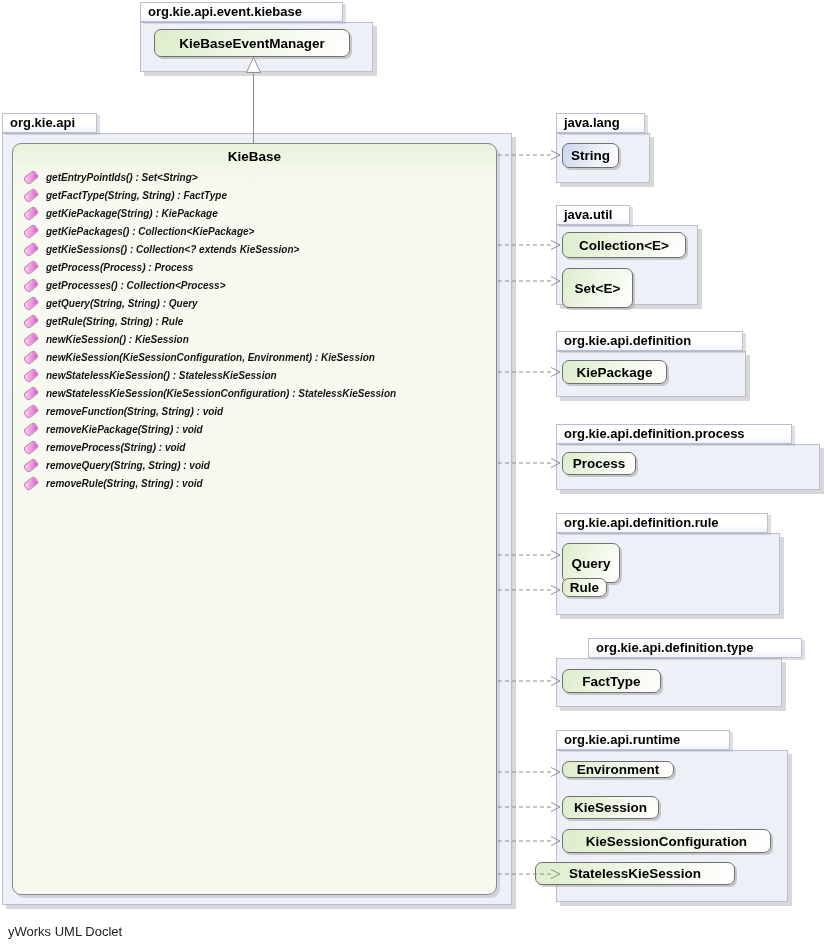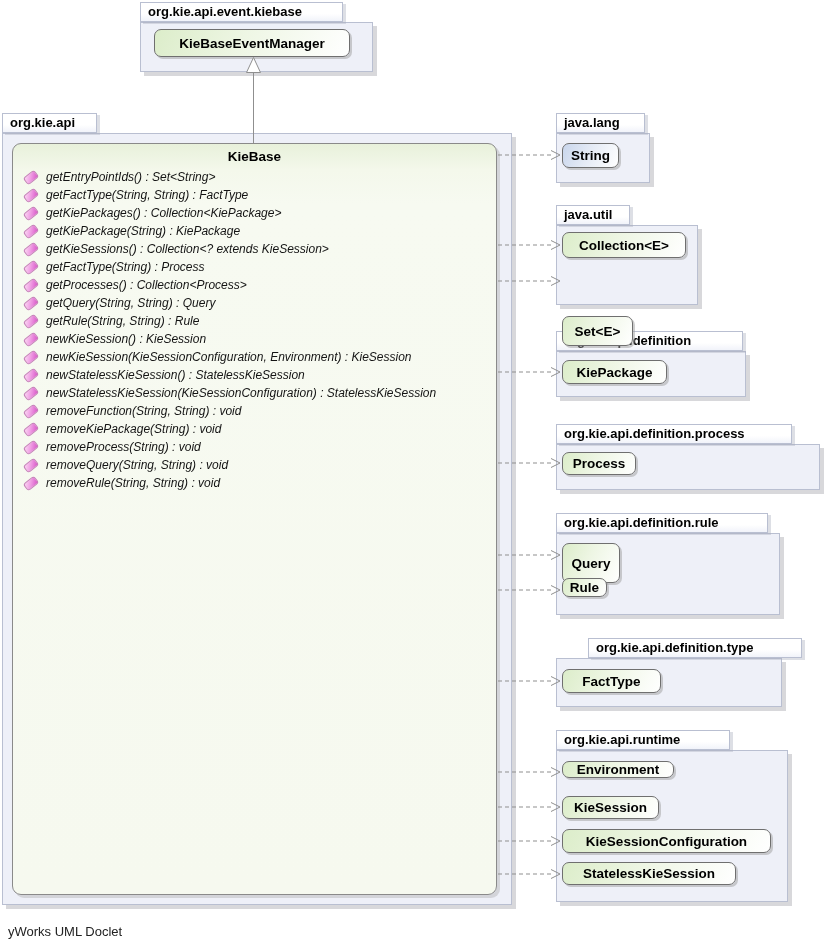--- a/index.html
+++ b/index.html
@@ -44,21 +44,21 @@
     font-weight:bold; font-size:13.5px; color:#000;
   }
   .mrow { height:18px; display:flex; align-items:center; padding-left:6px; }
   .micon {
     width:12px; height:7px; flex:none; border-radius:3px;
     margin:0 8px 0 5px;
     background:linear-gradient(135deg, #fcd9f4 0%, #f0a1e4 45%, #d855c8 100%);
     border:1px solid #c57fb8;
     transform:rotate(-38deg);
   }
-  .mlabel { font-style:italic; font-size:12px; color:#141414; white-space:nowrap; }
+  .mlabel { font-style:italic; font-size:10px; color:#141414; white-space:nowrap;font-weight:bold; }
   .footer-credit {
     position:absolute; left:8px; top:924px;
     font-size:13px; color:#222;
   }
   #arrow-layer {
     position:absolute; left:0; top:0; z-index:5; pointer-events:none;
   }
 </style>
 </head>
 <body>
@@ -79,33 +79,33 @@
       <div class="mrow">
           <span class="micon"></span>
           <span class="mlabel">getEntryPointIds() : Set&lt;String&gt;</span>
         </div>
       <div class="mrow">
           <span class="micon"></span>
           <span class="mlabel">getFactType(String, String) : FactType</span>
         </div>
       <div class="mrow">
           <span class="micon"></span>
+          <span class="mlabel">getKiePackage(String) : KiePackage</span>
+        </div>
+      <div class="mrow">
+          <span class="micon"></span>
           <span class="mlabel">getKiePackages() : Collection&lt;KiePackage&gt;</span>
         </div>
       <div class="mrow">
           <span class="micon"></span>
-          <span class="mlabel">getKiePackage(String) : KiePackage</span>
-        </div>
-      <div class="mrow">
-          <span class="micon"></span>
           <span class="mlabel">getKieSessions() : Collection&lt;? extends KieSession&gt;</span>
         </div>
       <div class="mrow">
           <span class="micon"></span>
-          <span class="mlabel">getFactType(String) : Process</span>
+          <span class="mlabel">getProcess(Process) : Process</span>
         </div>
       <div class="mrow">
           <span class="micon"></span>
           <span class="mlabel">getProcesses() : Collection&lt;Process&gt;</span>
         </div>
       <div class="mrow">
           <span class="micon"></span>
           <span class="mlabel">getQuery(String, String) : Query</span>
         </div>
       <div class="mrow">
@@ -155,21 +155,21 @@
 <div>
   <div class="pkg-body" style="left:556px; top:133px; width:94px; height:50px;"></div>
   <div class="pkg-tab" style="left:556px; top:113px; width:89px; height:20px;">java.lang</div>
   <div class="cls blue" style="left:562px; top:143px; width:57px; height:25px;">String</div>
 </div>
 
 <div>
   <div class="pkg-body" style="left:556px; top:225px; width:142px; height:80px;"></div>
   <div class="pkg-tab" style="left:556px; top:205px; width:74px; height:20px;">java.util</div>
   <div class="cls green" style="left:562px; top:232px; width:124px; height:26px;">Collection&lt;E&gt;</div>
-  <div class="cls green" style="left:562px; top:268px; width:71px; height:30px;margin-top:48px;">Set&lt;E&gt;</div>
+  <div class="cls green" style="left:562px; top:268px; width:71px; height:40px;">Set&lt;E&gt;</div>
 </div>
 
 <div>
   <div class="pkg-body" style="left:556px; top:351px; width:190px; height:46px;"></div>
   <div class="pkg-tab" style="left:556px; top:331px; width:187px; height:20px;">org.kie.api.definition</div>
   <div class="cls green" style="left:562px; top:360px; width:105px; height:24px;">KiePackage</div>
 </div>
 
 <div>
   <div class="pkg-body" style="left:556px; top:444px; width:264px; height:46px;"></div>
@@ -189,21 +189,21 @@
   <div class="pkg-tab" style="left:556px; top:638px; width:214px; height:20px;margin-left:32px;">org.kie.api.definition.type</div>
   <div class="cls green" style="left:562px; top:669px; width:99px; height:24px;">FactType</div>
 </div>
 
 <div>
   <div class="pkg-body" style="left:556px; top:750px; width:232px; height:152px;"></div>
   <div class="pkg-tab" style="left:556px; top:730px; width:174px; height:20px;">org.kie.api.runtime</div>
   <div class="cls green" style="left:562px; top:761px; width:112px; height:17px;">Environment</div>
   <div class="cls green" style="left:562px; top:796px; width:97px; height:23px;">KieSession</div>
   <div class="cls green" style="left:562px; top:829px; width:209px; height:24px;">KieSessionConfiguration</div>
-  <div class="cls green" style="left:562px; top:862px; width:174px; height:23px;">StatelessKieSession</div>
+  <div class="cls green" style="left:535px; top:862px; width:200px; height:23px;">StatelessKieSession</div>
 </div>
 
 <svg id="arrow-layer" width="824" height="950" viewBox="0 0 824 950">
 
   <g stroke="#8f8f8f">
     <line x1="253.5" y1="143" x2="253.5" y2="72" fill="none"></line>
     <polygon points="253.5,57.5 246.5,72.5 260.5,72.5" fill="#ffffff"></polygon>
   </g>
 
   <g stroke="#8f8f8f" fill="none">

